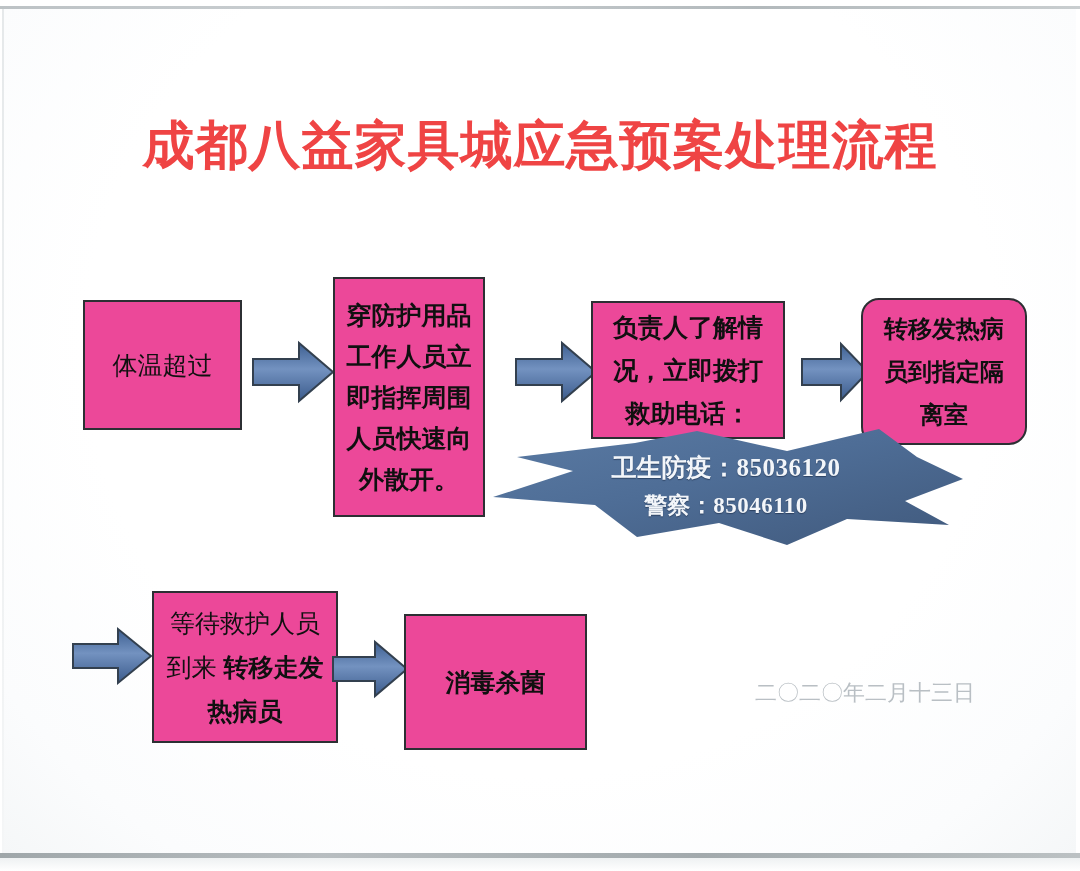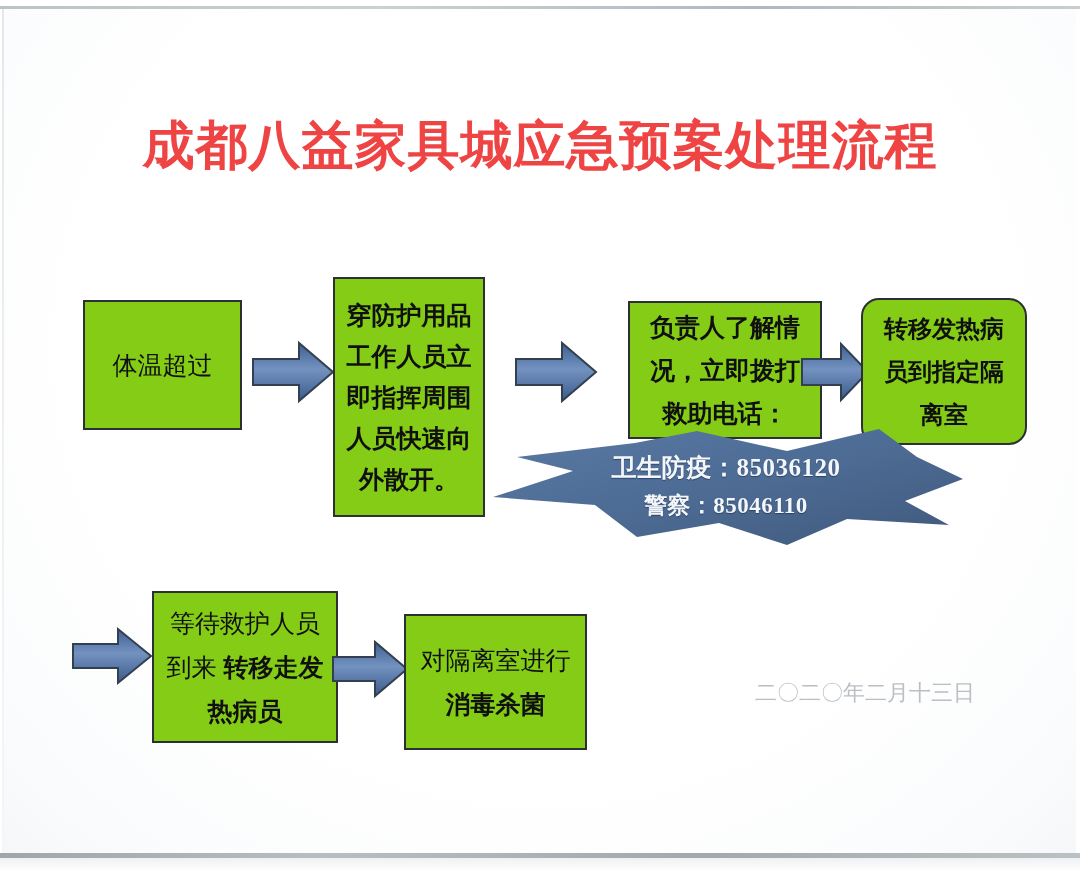--- a/index.html
+++ b/index.html
@@ -71,21 +71,21 @@
     letter-spacing: 1px;
     white-space: nowrap;
   }
   .title .t-light { font-weight: 700; }
   .title .t-bold  { font-weight: 700; }
 
   
   .box {
     position: absolute;
     box-sizing: border-box;
-    background: #84cc16;
+    background: #ec4899;
     border: 2px solid #2c2f33;
     display: flex;
     flex-direction: column;
     align-items: center;
     justify-content: center;
     color: #101010;
     text-align: center;
   }
   .box .line {
     display: block;
@@ -115,21 +115,21 @@
     left: 333px; top: 277px;
     width: 152px; height: 240px;
     font-weight: 700;
     font-size: 25px;
     line-height: 41px;
   }
   #box-protect .line { font-weight: 700; }
 
   
   #box-call {
-    left: 628px; top: 301px;
+    left: 591px; top: 301px;
     width: 194px; height: 138px;
     font-weight: 700;
     font-size: 25px;
     line-height: 43px;
   }
 
   
   #box-isolate {
     left: 861px; top: 298px;
     width: 166px; height: 147px;
@@ -344,21 +344,20 @@
           <stop offset="0%" stop-color="#3d5f91"></stop>
           <stop offset="45%" stop-color="#7392c0"></stop>
           <stop offset="100%" stop-color="#3b5b8c"></stop>
         </linearGradient>
       </defs>
       <polygon points="3,20 45,20 45,5 77,32 45,59 45,44 3,44" fill="url(#ag5)" stroke="#33404f" stroke-width="2"></polygon>
     </svg>
   </div>
 
   <div class="box" id="box-disinfect">
-    <span class="line d1">对隔离室进行</span>
     <span class="line d2">消毒杀菌</span>
   </div>
 
   <div class="footer">
     <span class="f-line">二〇二〇年二月十三日</span>
   </div>
 
 </div>
 
 </body></html>

